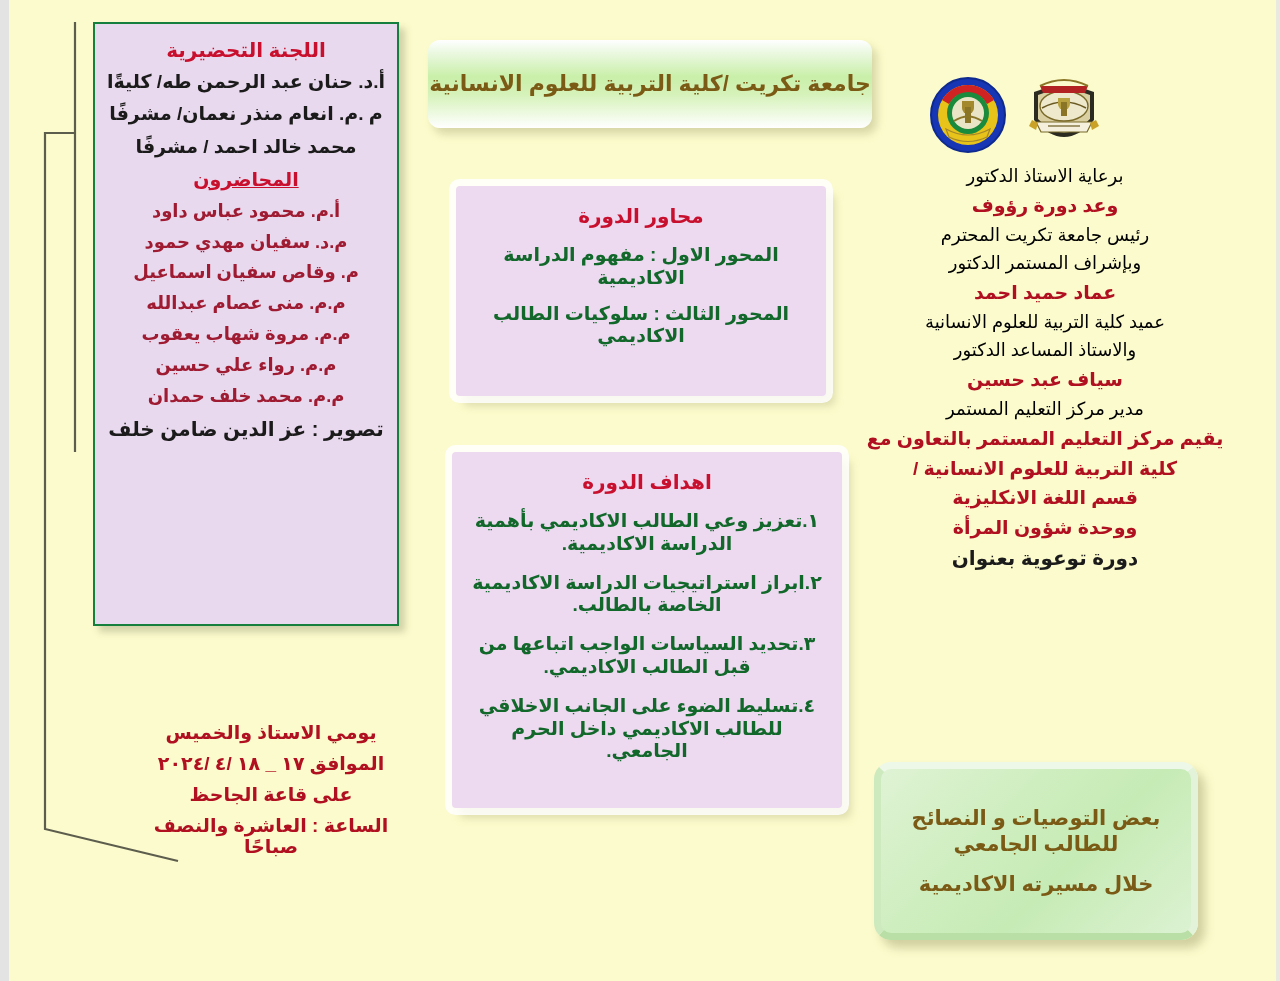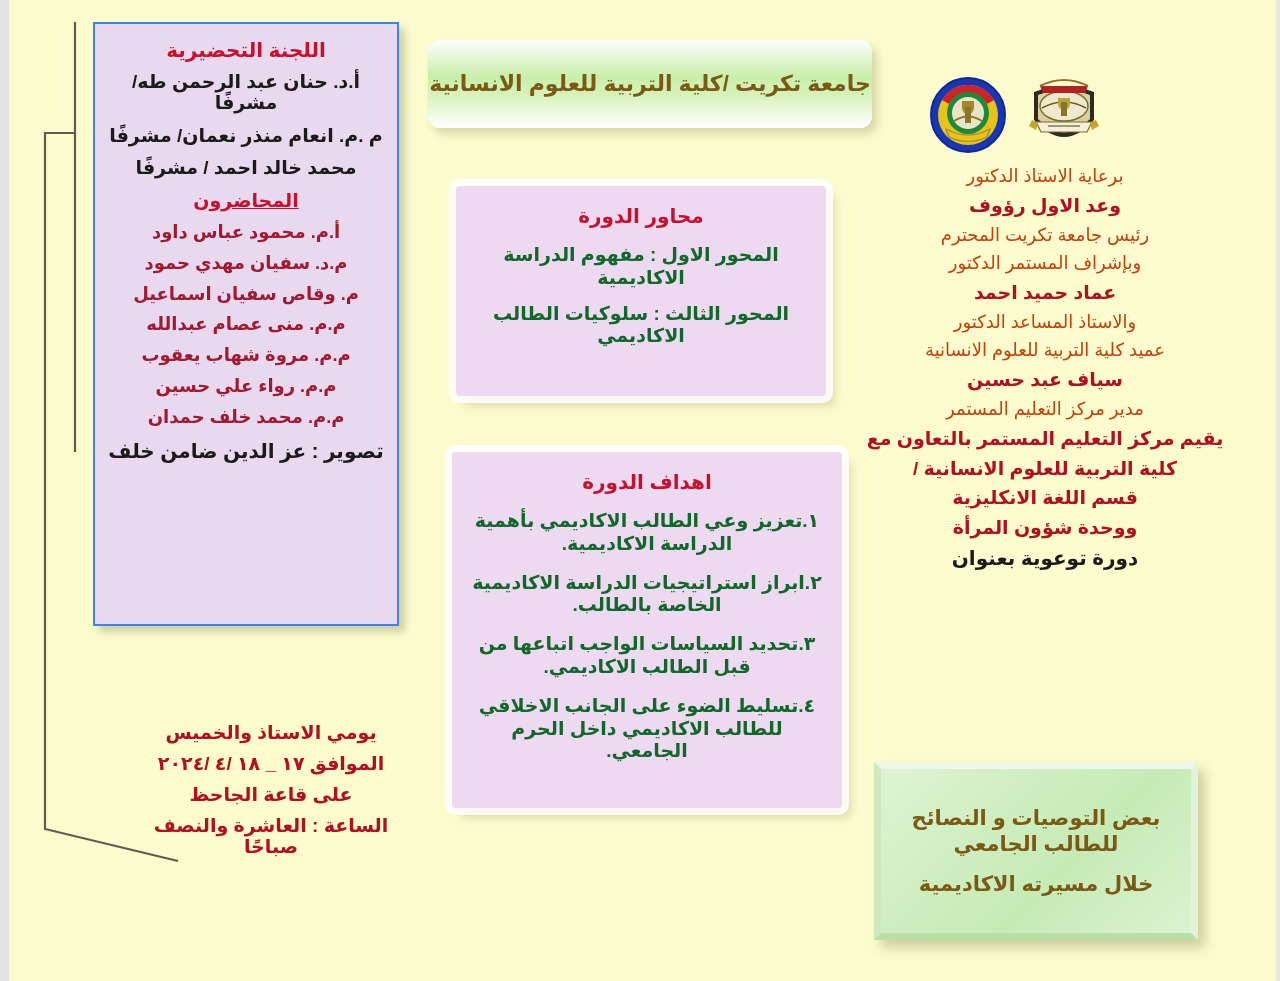--- a/index.html
+++ b/index.html
@@ -16,21 +16,21 @@
   .page-edge-left{position:absolute;left:0;top:0;width:9px;height:981px;background:#e3e3e3;}
   .page-edge-right{position:absolute;right:0;top:0;width:4px;height:981px;background:#e9e9df;}
 
   
   .lineart{position:absolute;left:0;top:0;width:1280px;height:981px;pointer-events:none;}
 
   
   .left-panel{
     position:absolute;left:93px;top:22px;width:306px;height:604px;
     background:#e9d9ee;
-    border:2px solid #3b82f6;
+    border:2px solid #15803d;
     box-shadow:6px 6px 7px rgba(120,120,90,.32);
     box-sizing:border-box;
     text-align:center;
     padding:14px 10px 8px 10px;
   }
   .left-panel .hdr{
     color:#c8102e;font-weight:bold;font-size:20px;margin-bottom:9px;letter-spacing:0;
   }
   .left-panel .sup{
     color:#1b1b1b;font-weight:bold;font-size:19px;margin:0 0 11px 0;line-height:1.12;
@@ -87,37 +87,38 @@
   .logos{
     position:absolute;left:925px;top:62px;width:180px;height:105px;
     display:flex;align-items:center;justify-content:center;gap:22px;
   }
   .emblem{display:block;}
 
   .right-col{
     position:absolute;left:860px;top:166px;width:370px;text-align:center;
   }
   .right-col div{margin-bottom:8px;line-height:1.15;}
-  .r-plain{color:#c2410c;font-size:18px;font-weight:normal;}
+  .r-plain{color:#000000;font-size:18px;font-weight:normal;}
   .r-name{color:#b01020;font-size:19px;font-weight:bold;}
   .r-red{color:#b01020;font-size:19px;font-weight:bold;}
   .r-dark{color:#1b1b1b;font-size:20px;font-weight:bold;}
 
   
   .green-card{
     position:absolute;left:874px;top:762px;width:324px;height:178px;
     background:linear-gradient(135deg,#dff3d4 0%,#cfeec0 35%,#c6ebb5 60%,#dcf2d2 100%);
     border-top:7px solid #eef8e9;
     border-right:7px solid #e2f3d9;
     border-bottom:7px solid #b9dfa6;
     border-left:7px solid #cdeabf;
     box-shadow:7px 8px 10px rgba(150,150,100,.42);
     box-sizing:border-box;
     display:flex;flex-direction:column;align-items:center;justify-content:center;
     text-align:center;
+    border-radius:17px;
   }
   .green-card .g-line{color:#7a5a15;font-weight:bold;font-size:21px;line-height:1.25;}
   .green-card .g-line.sp{margin-top:14px;}
 </style>
 </head>
 <body>
 
 <div id="stage">
 
   <div class="page-edge-left"></div>
@@ -126,21 +127,21 @@
   <svg class="lineart" viewBox="0 0 1280 981" xmlns="http://www.w3.org/2000/svg">
 
     <path d="M75 22 L75 452" stroke="#5d5d4d" stroke-width="2.2" fill="none"></path>
 
     <path d="M75 133 L45 133 L45 829 L178 861" stroke="#5d5d4d" stroke-width="2.2" fill="none" stroke-linejoin="miter"></path>
   </svg>
 
   <div class="left-panel">
     <div class="hdr">اللجنة التحضيرية</div>
 
-    <div class="sup">أ.د. حنان عبد الرحمن طه/ مشرفًا</div>
+    <div class="sup">أ.د. حنان عبد الرحمن طه/ كليةًا</div>
     <div class="sup">م .م. انعام منذر نعمان/ مشرفًا</div>
     <div class="sup">محمد خالد احمد / مشرفًا</div>
 
     <div class="sub-hdr">المحاضرون</div>
 
     <div class="lect">أ.م. محمود عباس داود</div>
     <div class="lect">م.د. سفيان مهدي حمود</div>
     <div class="lect">م. وقاص سفيان اسماعيل</div>
     <div class="lect">م.م. منى عصام عبدالله</div>
     <div class="lect">م.م. مروة شهاب يعقوب</div>
@@ -201,26 +202,26 @@
       <path d="M32 24 h12 v7 a6 6 0 0 1 -12 0 z" fill="#a3882c"></path>
       <rect x="35" y="30" width="6" height="16" fill="#8a7527"></rect>
       <path d="M24 44 q14 -9 28 0" stroke="#8a7527" stroke-width="2" fill="none"></path>
       <path d="M16 52 q22 12 44 0 l-3 8 q-19 9 -38 0 z" fill="#e8c319" stroke="#a3882c" stroke-width="1.2"></path>
       <circle cx="38" cy="38" r="37" fill="none" stroke="#0f2a8f" stroke-width="2"></circle>
     </svg>
   </div>
 
   <div class="right-col">
     <div class="r-plain">برعاية الاستاذ الدكتور</div>
-    <div class="r-name">وعد الاول رؤوف</div>
+    <div class="r-name">وعد دورة رؤوف</div>
     <div class="r-plain">رئيس جامعة تكريت المحترم</div>
     <div class="r-plain">وبإشراف المستمر الدكتور</div>
     <div class="r-name">عماد حميد احمد</div>
+    <div class="r-plain">عميد كلية التربية للعلوم الانسانية</div>
     <div class="r-plain">والاستاذ المساعد الدكتور</div>
-    <div class="r-plain">عميد كلية التربية للعلوم الانسانية</div>
     <div class="r-name">سياف عبد حسين</div>
     <div class="r-plain">مدير مركز التعليم المستمر</div>
     <div class="r-red">يقيم مركز التعليم المستمر  بالتعاون مع</div>
     <div class="r-red">كلية التربية للعلوم الانسانية /</div>
     <div class="r-red">قسم اللغة الانكليزية</div>
     <div class="r-red">ووحدة شؤون المرأة</div>
     <div class="r-dark">دورة توعوية بعنوان</div>
   </div>
 
   <div class="green-card">

